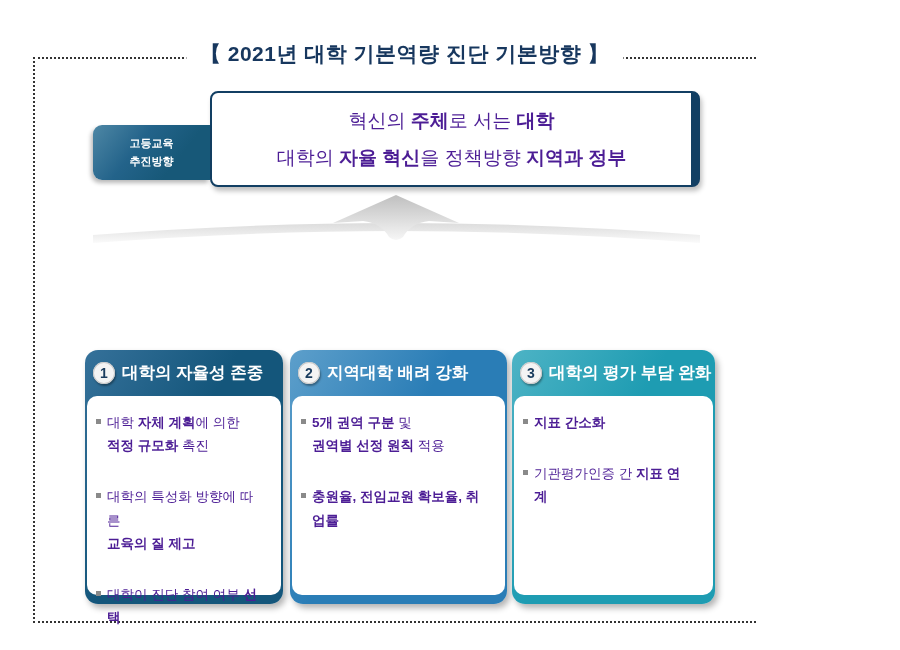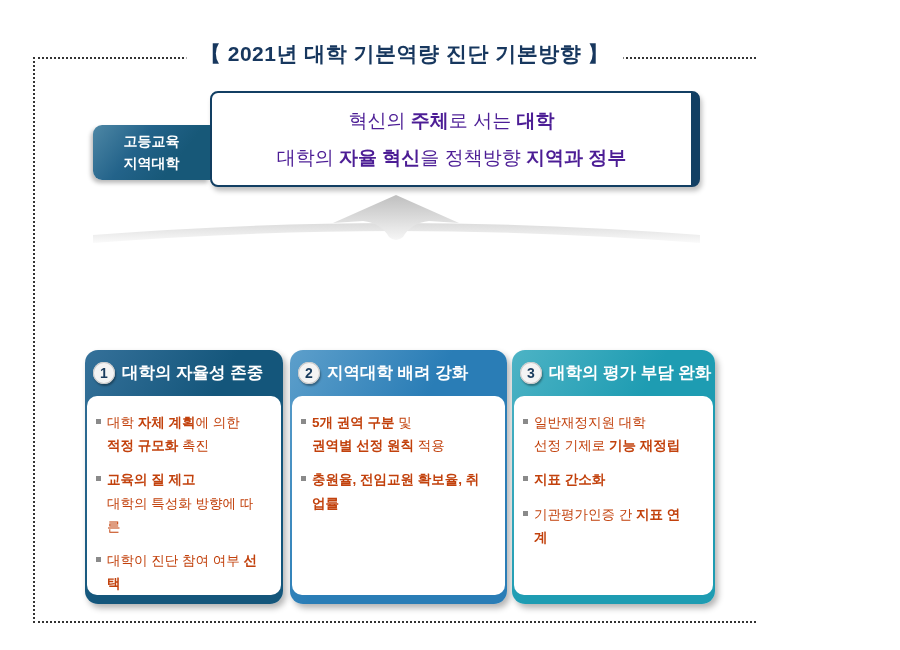--- a/index.html
+++ b/index.html
@@ -17,21 +17,21 @@
     font-size:21px; font-weight:bold; color:#17375e; letter-spacing:0.5px;
   }
   
   .ribbon-row { position:absolute; left:58px; width:607px; }
   .row-policy { top:32px; height:96px; }
   .row-2021  { top:188px; height:89px; }
   .ribbon-label {
     position:absolute; left:0; top:5px; width:117px; bottom:7px;
     border-radius:9px 0 0 9px; z-index:2;
     display:flex; flex-direction:column; align-items:center; justify-content:center;
-    color:#ffffff; font-weight:bold; font-size:14px; line-height:1.55;
+    color:#ffffff; font-weight:bold; font-size:11px; line-height:1.55;
     box-shadow:-2px 3px 4px rgba(0,0,0,0.28);
     margin-top:29px;
   }
   .label-navy { background:linear-gradient(128deg,#4e87a5 0%,#23638a 38%,#175878 70%); }
   .label-blue { background:linear-gradient(128deg,#6fa9d2 0%,#3b88bd 38%,#2b7cb3 70%); }
   .ribbon-content {
     position:absolute; left:117px; top:0; right:0; bottom:0; background:#ffffff;
     border-style:solid; border-width:2px 9px 2px 2px; border-radius:8px;
     box-shadow:2px 4px 5px rgba(0,0,0,0.25);
     display:flex; flex-direction:column; align-items:center; justify-content:center;
@@ -56,40 +56,40 @@
   }
   .num-badge {
     flex:0 0 auto; width:22px; height:22px; border-radius:50%; background:#f4f4f4;
     color:#1a3c5e; font-size:14px; font-weight:bold;
     display:flex; align-items:center; justify-content:center;
     box-shadow:inset 0 0 0 1px #c9c9c9, 1px 2px 2px rgba(0,0,0,0.35);
   }
   .col-body {
     position:absolute; left:2px; right:2px; top:46px; bottom:9px;
     background:#ffffff; border-radius:10px; padding:15px 20px 8px 9px;
-    display:flex; flex-direction:column; gap:11px;
-    font-size:13.5px; color:#c2410c; line-height:1.72;
+    display:flex; flex-direction:column; gap:28px;
+    font-size:13.5px; color:#4c1d95; line-height:1.72;
   }
   .col-body b { font-weight:bold; }
   .item { display:flex; gap:6px; }
   .sq { flex:0 0 auto; width:5px; height:5px; margin-top:8px; background:#8a8a8a; }
   .lines { flex:1 1 auto; }
 </style>
 </head>
 <body>
 
 <div class="page">
   <div class="frame">
 
     <div class="page-title">【 2021년 대학 기본역량 진단 기본방향 】</div>
 
     <div class="ribbon-row row-policy">
       <div class="ribbon-label label-navy">
         <span>고등교육</span>
-        <span>지역대학</span>
+        <span>추진방향</span>
       </div>
       <div class="ribbon-content content-navy">
         <div><span>혁신의 </span><b>주체</b><span>로 서는 </span><b>대학</b></div>
         <div><span>대학의 </span><b>자율 혁신</b><span>을 정책방향 </span><b>지역과 정부</b></div>
       </div>
     </div>
 
     <svg class="up-arrow" viewBox="0 0 607 52" xmlns="http://www.w3.org/2000/svg">
       <defs>
         <linearGradient id="ag" x1="0" y1="0" x2="0" y2="1">
@@ -113,22 +113,22 @@
         <div class="item">
           <span class="sq"></span>
           <div class="lines">
             <div><span>대학 </span><b>자체 계획</b><span>에 의한</span></div>
             <div><b>적정 규모화</b><span> 촉진</span></div>
           </div>
         </div>
         <div class="item">
           <span class="sq"></span>
           <div class="lines">
+            <div><span>대학의 특성화 방향에 따른</span></div>
             <div><b>교육의 질 제고</b></div>
-            <div><span>대학의 특성화 방향에 따른</span></div>
           </div>
         </div>
         <div class="item">
           <span class="sq"></span>
           <div class="lines">
             <div><span>대학이 진단 참여 여부 </span><b>선택</b></div>
           </div>
         </div>
       </div>
     </div>
@@ -157,27 +157,20 @@
 
     <div class="col col3">
       <div class="col-header">
         <span class="num-badge">3</span>
         <span>대학의 평가 부담 완화</span>
       </div>
       <div class="col-body">
         <div class="item">
           <span class="sq"></span>
           <div class="lines">
-            <div><span>일반재정지원 대학</span></div>
-            <div><span>선정 기제로 </span><b>기능 재정립</b></div>
-          </div>
-        </div>
-        <div class="item">
-          <span class="sq"></span>
-          <div class="lines">
             <div><b>지표 간소화</b></div>
           </div>
         </div>
         <div class="item">
           <span class="sq"></span>
           <div class="lines">
             <div><span>기관평가인증 간 </span><b>지표 연계</b></div>
           </div>
         </div>
       </div>

